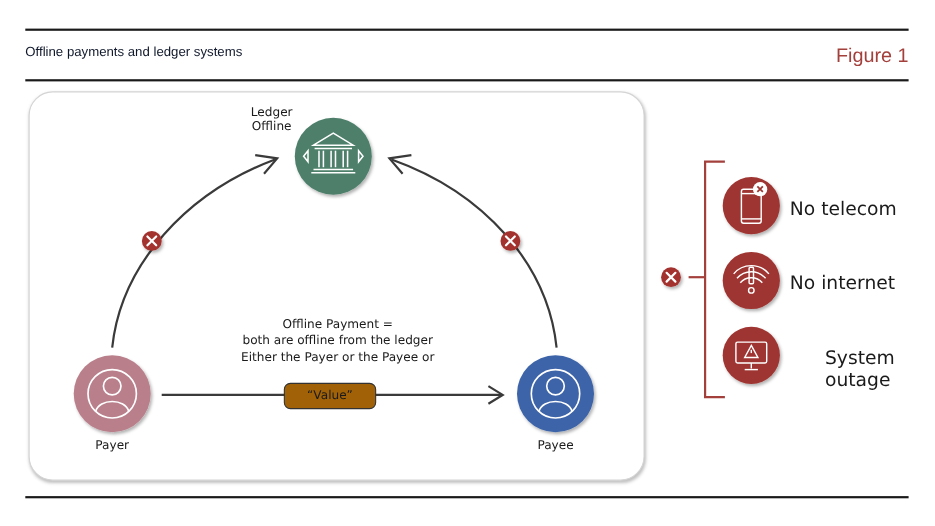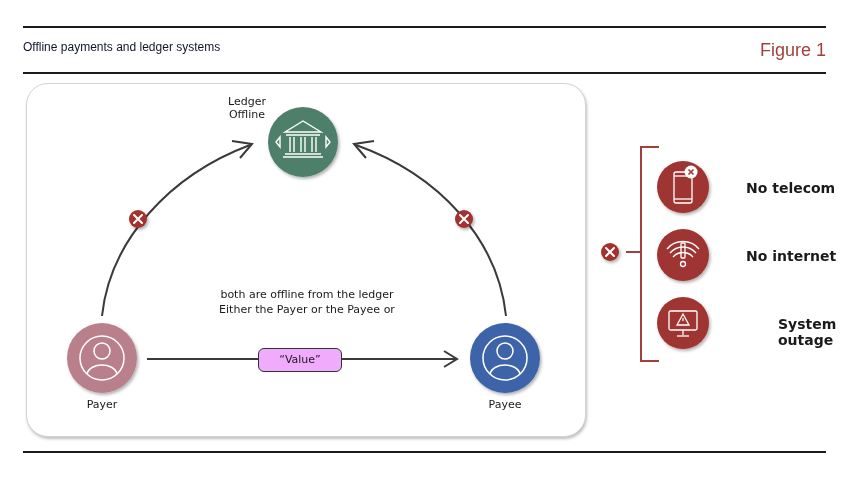--- a/index.html
+++ b/index.html
@@ -14,23 +14,23 @@
   .fig-num { position: absolute; right: 24px; top: 40px; font-size: 18px; color: #a3403c;
              font-family: "Liberation Sans", sans-serif; }
   .panel { position: absolute; left: 26px; top: 83px; width: 558px; height: 352px;
            border: 1px solid #d4d4d4; border-radius: 22px; background: #fff;
            box-shadow: 1px 2px 3px rgba(0,0,0,0.25); }
   svg.diagram { position: absolute; left: 0; top: 0; width: 850px; height: 478px; }
   .lbl { position: absolute; font-weight: normal; font-size: 11px; color: #1a1a1a; text-align: center; line-height: 13px; }
   .desc { position: absolute; left: 200px; top: 287px; width: 214px; text-align: center;
           font-size: 11px; color: #1a1a1a; line-height: 15px; }
   .value-box { position: absolute; left: 258px; top: 348px; width: 82px; height: 22px;
-               border: 1.6px solid #333; border-radius: 6px; background: #f0abfc;
+               border: 1.6px solid #333; border-radius: 6px; background: #a16207;
                font-size: 11px; text-align: center; line-height: 22px; color: #1a1a1a; }
-  .reason { position: absolute; left: 746px; font-weight: bold; font-size: 14px; color: #1a1a1a; }
+  .reason { position: absolute; left: 718px; font-weight: normal; font-size: 17px; color: #1a1a1a; }
 </style>
 </head>
 <body>
 
 <div class="rule top"></div>
 <div class="fig-title">Offline payments and ledger systems</div>
 <div class="fig-num">Figure 1</div>
 <div class="rule mid"></div>
 
 <div class="panel"></div>
@@ -137,20 +137,21 @@
 </svg>
 
 <div class="lbl" style="left:222px; top:95px; width:50px;">
   <div>Ledger</div>
   <div>Offline</div>
 </div>
 <div class="lbl" style="left:72px; top:398px; width:60px;">Payer</div>
 <div class="lbl" style="left:475px; top:398px; width:60px;">Payee</div>
 
 <div class="desc">
+  <div>Offline Payment =</div>
   <div>both are offline from the ledger</div>
   <div>Either the Payer or the Payee or</div>
 </div>
 
 <div class="value-box">“Value”</div>
 
 <div class="reason" style="top:180px;">No telecom</div>
 <div class="reason" style="top:248px;">No internet</div>
 <div class="reason" style="top:316px;margin-left:32px;">System outage</div>
 

